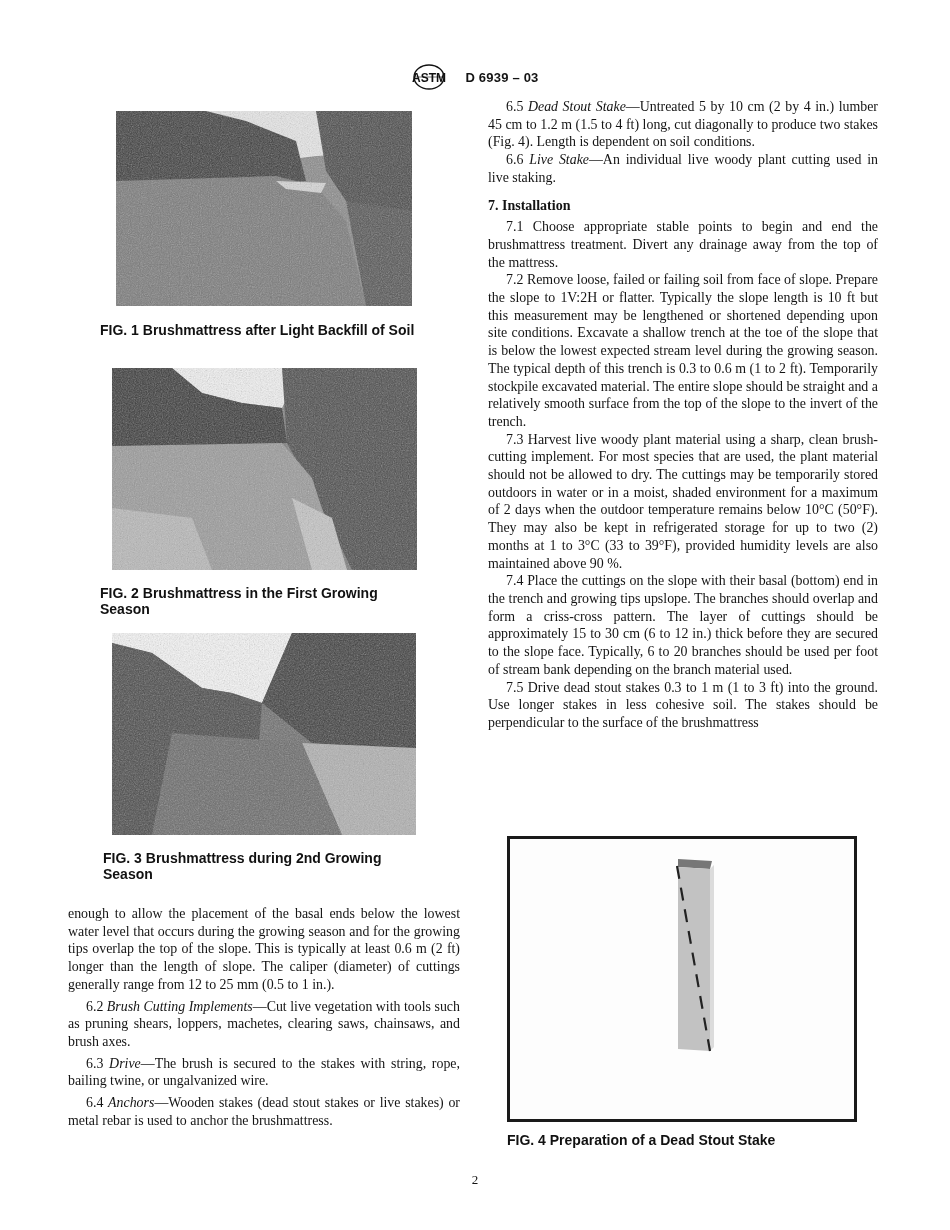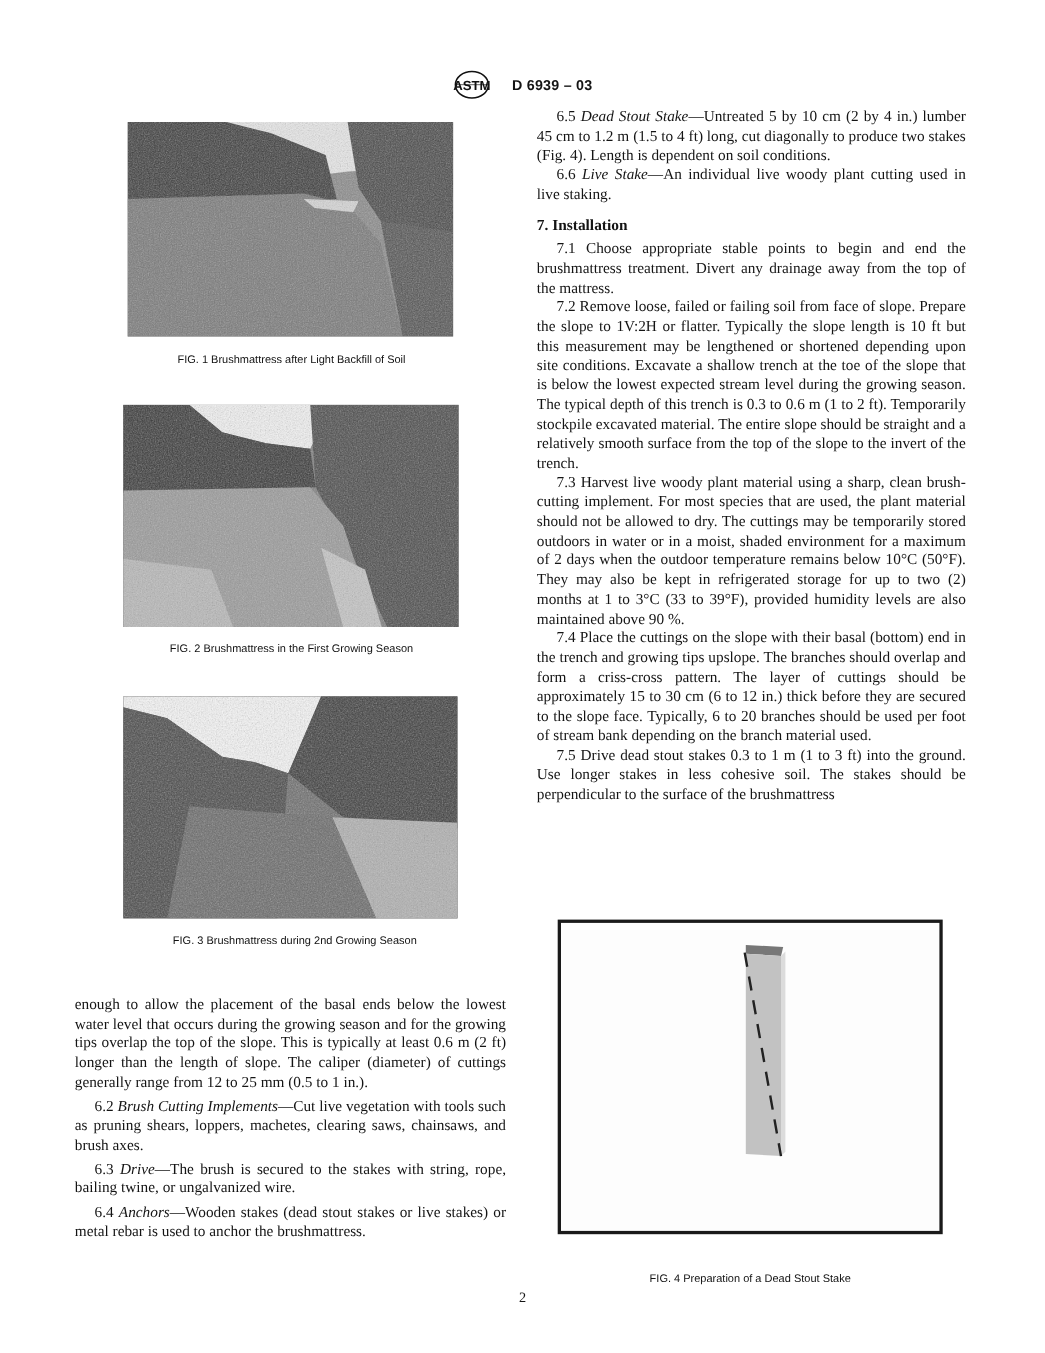--- a/index.html
+++ b/index.html
@@ -7,21 +7,21 @@
            font-family: "Liberation Serif", "DejaVu Serif", serif; color: #141414; }
 
     .header { position: absolute; top: 63px; left: 0; width: 950px; text-align: center; }
     .header-inner { display: inline-flex; align-items: center; gap: 18px; justify-content: flex-end; }
     .logo { width: 36px; height: 28px; }
     .doc-id { font-family: "Liberation Sans", "DejaVu Sans", sans-serif; font-weight: bold;
               font-size: 13px; letter-spacing: 0.2px; }
 
     .photo { position: absolute; overflow: hidden; background: #888; }
     .caption { position: absolute; font-family: "Liberation Sans", "DejaVu Sans", sans-serif;
-               font-weight: normal; font-size: 10px; text-align: center; color: #111; }
+               font-weight: bold; font-size: 14px; text-align: left; color: #111; }
 
     .col { position: absolute; font-size: 13.9px; line-height: 17.7px; text-align: justify; }
     .col p { margin: 0; text-indent: 18px; }
     .col p.noindent { text-indent: 0; }
     .col p.gap { margin-top: 4px; }
     .col h2 { margin: 10px 0 4px 0; font-size: 14px; font-weight: bold; }
     .col i { font-style: italic; }
 
     .fig4-frame { position: absolute; left: 507px; top: 836px; width: 350px; height: 286px;
                   border: 3px solid #1a1a1a; background: #fdfdfd; box-sizing: border-box; }
@@ -134,15 +134,15 @@
 
     <polygon points="168,20 202,22 200,30 168,28" fill="#777"></polygon>
 
     <polygon points="168,28 200,30 200,212 168,210" fill="#c2c2c2"></polygon>
 
     <polygon points="200,30 204,26 204,208 200,212" fill="#dcdcdc"></polygon>
 
     <line x1="167" y1="27" x2="200" y2="212" stroke="#222" stroke-width="2.2" stroke-dasharray="13,9"></line>
   </svg>
 </div>
-<div class="caption" style="left:507px; top:1157px; width:350px;">FIG. 4 Preparation of a Dead Stout Stake</div>
+<div class="caption" style="left:507px; top:1132px; width:350px;">FIG. 4 Preparation of a Dead Stout Stake</div>
 
 <div class="page-num">2</div>
 
 </body></html>

